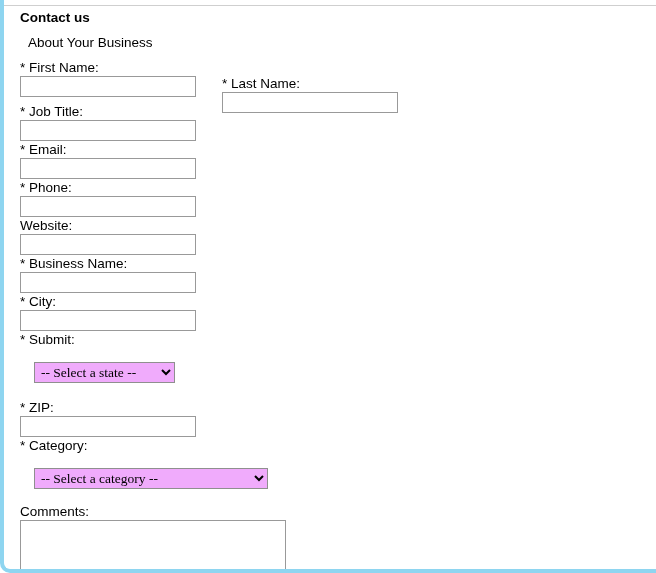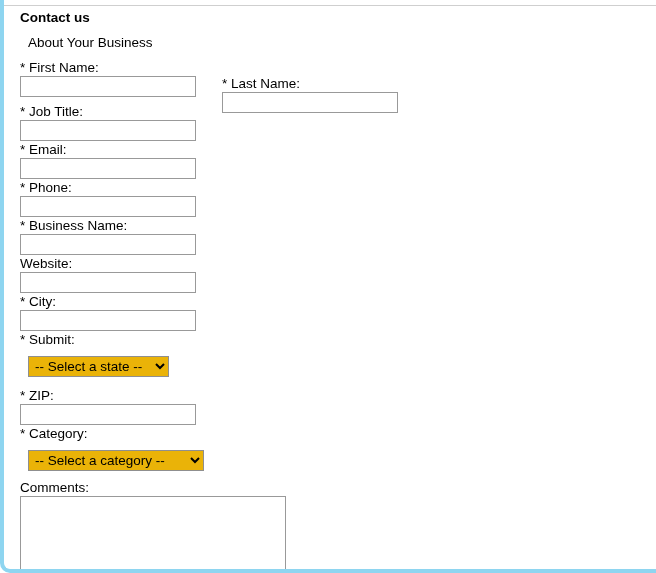--- a/index.html
+++ b/index.html
@@ -103,31 +103,31 @@
     border: 1px solid #999999;
     border-radius: 0;
     outline: none;
   }
 
   
   .sel {
     display: block;
     box-sizing: border-box;
     height: 21px;
-    margin: 8px;
+    margin: 14px;
     padding: 1px 2px;
-    font-family: Liberation Sans, sans-serif;
-    font-size: 13.5px;
-    color: #000;
-    background: #eab308;
+    font-family: Liberation Serif, serif;
+    font-size: 13.5px;
+    color: #000;
+    background: #f0abfc;
     border: 1px solid #8f8f8f;
     border-radius: 0;
   }
   .sel-state    { width: 141px; }
-  .sel-category { width: 176px; }
+  .sel-category { width: 234px; }
 
   
   .row-names {
     position: relative;
     height: 44px;
   }
   .col-first { position: absolute; left: 0;   top: 0; }
   .col-last  { position: absolute; left: 202px; top: 0; margin-top: 16px; }
   .col-last .txt { width: 176px; }
 
@@ -221,26 +221,26 @@
     <div class="field-label">* Email:</div>
     <input class="txt" type="text" value="" style="">
   </div>
 
   <div>
     <div class="field-label">* Phone:</div>
     <input class="txt" type="text" value="" style="">
   </div>
 
   <div>
+    <div class="field-label">Website:</div>
+    <input class="txt" type="text" value="" style="">
+  </div>
+
+  <div>
     <div class="field-label">* Business Name:</div>
-    <input class="txt" type="text" value="" style="">
-  </div>
-
-  <div>
-    <div class="field-label">Website:</div>
     <input class="txt" type="text" value="" style="">
   </div>
 
   <div>
     <div class="field-label">* City:</div>
     <input class="txt" type="text" value="" style="">
   </div>
 
   <div>
     <div class="field-label">* Submit:</div>

